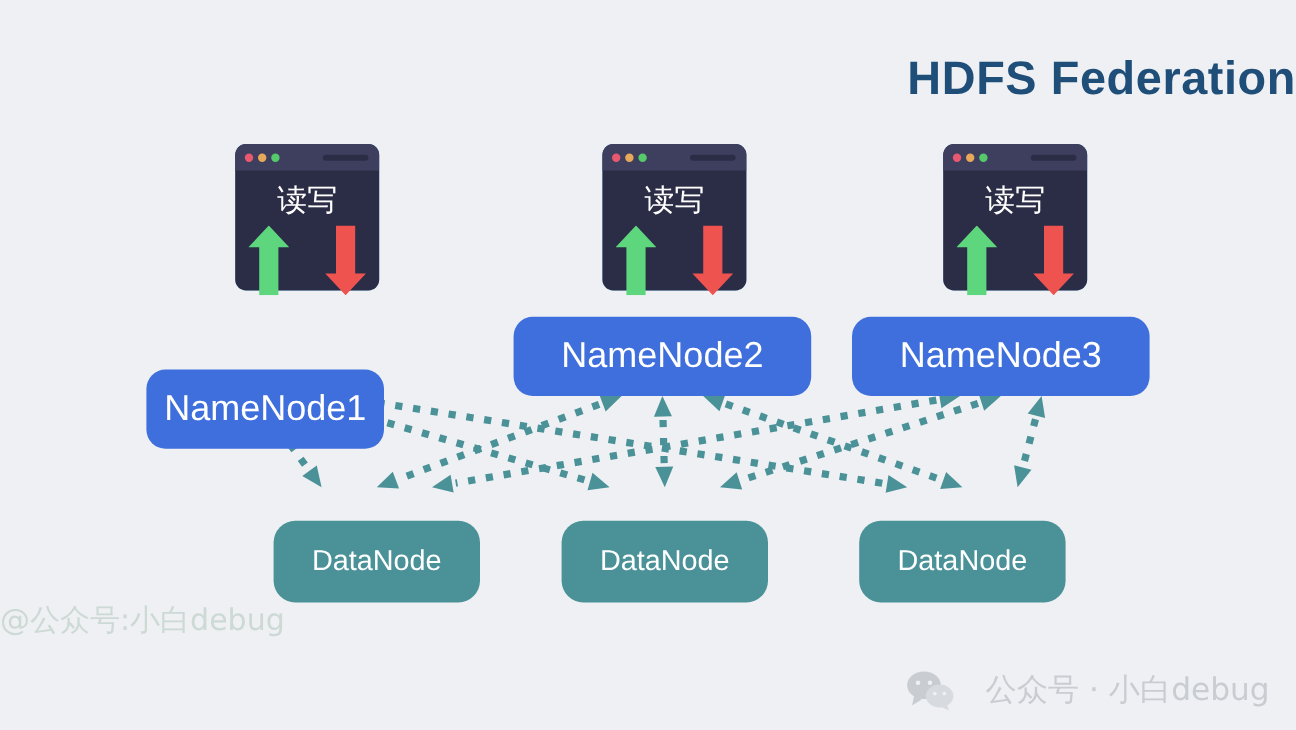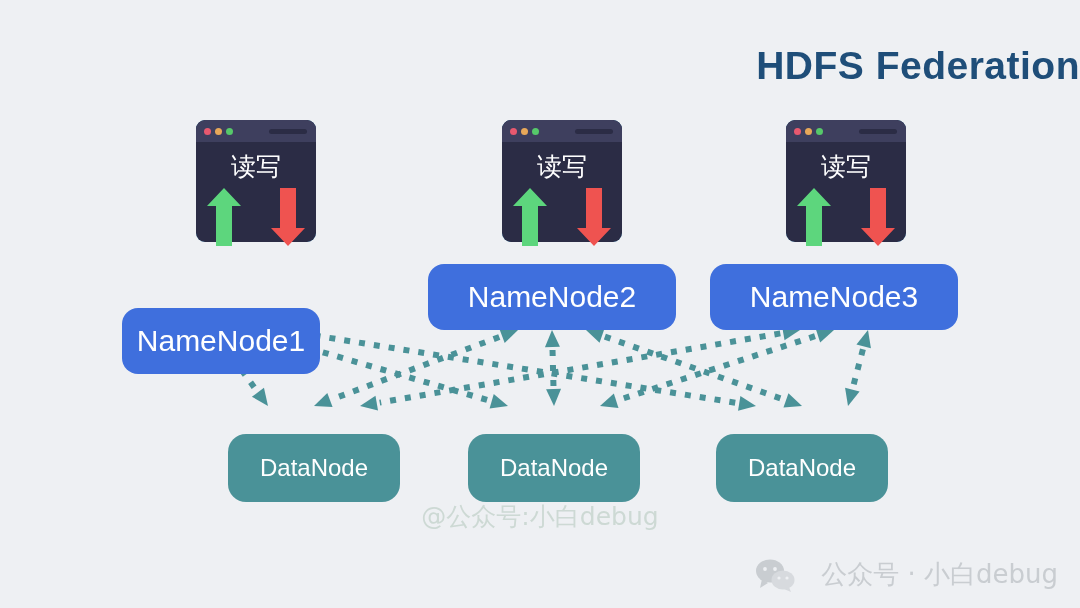--- a/index.html
+++ b/index.html
@@ -89,21 +89,21 @@
     margin-top:28px;
   }
 
   
   #links { position:absolute; left:0; top:0; width:1080px; height:608px; pointer-events:none; }
 
   
   .watermark {
     position:absolute;
     left:0; right:0; top:500px;
-    text-align:center;
+    text-align:left;
     font-size:25px;
     color:#cdd9d4;
     font-family:"DejaVu Sans","Liberation Sans",sans-serif;
   }
   .badge {
     position:absolute;
     right:22px; bottom:16px;
     display:flex;
     align-items:flex-end;
     gap:26px;

